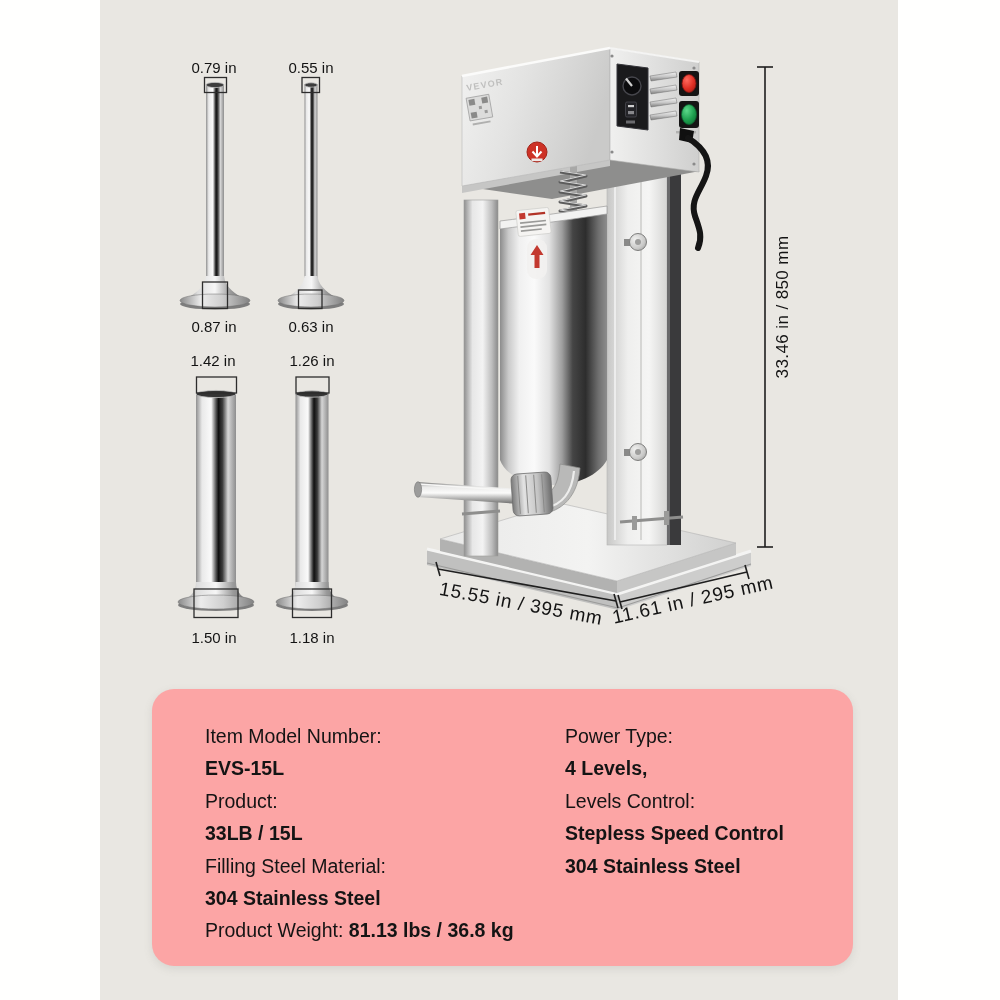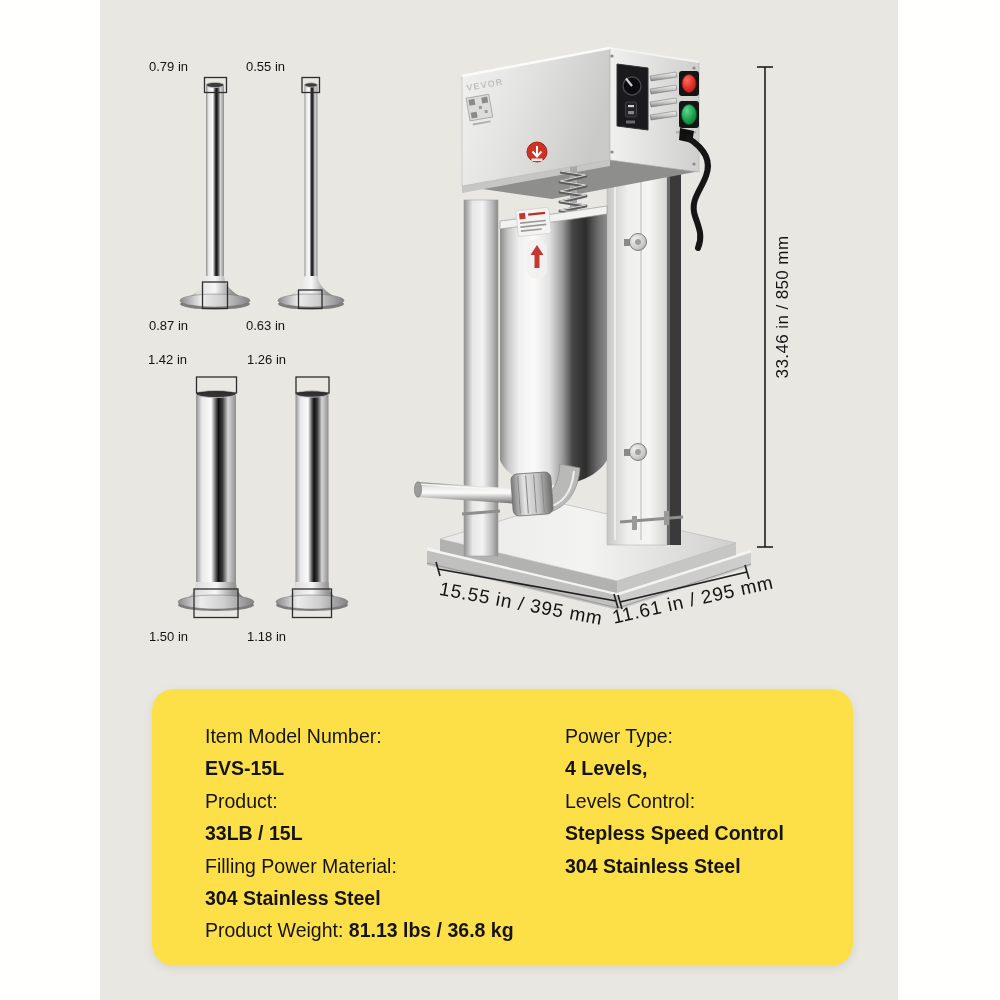--- a/index.html
+++ b/index.html
@@ -1,24 +1,24 @@
 <!DOCTYPE html>
 <html><head>
 <meta charset="utf-8">
 <style>
   html,body{margin:0;padding:0;background:#ffffff;}
   .page{position:relative;width:1000px;height:1000px;background:#fffffe;overflow:hidden;
         font-family:"Liberation Sans", sans-serif;color:#141414;}
   .canvas{position:absolute;left:100px;top:0;width:798px;height:1000px;background:#e9e7e2;}
   .abs{position:absolute;}
-  .tube-label{position:absolute;width:130px;margin-left:-65px;
-              font-size:13px;color:#131313;}
+  .tube-label{position:absolute;width:130px;margin-left:-65px;text-align:center;
+              font-size:15px;color:#131313;}
   .dim-label{position:absolute;white-space:nowrap;font-size:19px;color:#131313;letter-spacing:0.8px;}
   .dim-label.vert{font-size:17px;letter-spacing:0.4px;}
-  .spec-panel{position:absolute;left:152px;top:689px;width:701px;height:277px;background:#fde047;
+  .spec-panel{position:absolute;left:152px;top:689px;width:701px;height:277px;background:#fca5a5;
               border-radius:22px;box-shadow:0 3px 8px rgba(110,110,100,0.15);}
   .spec-col{position:absolute;top:31px;}
   .spec-col.left{left:53px;width:350px;}
   .spec-col.right{left:413px;width:280px;}
   .spec-col p{margin:0;font-size:19.5px;line-height:32.4px;color:#141414;}
   .spec-col .v{font-weight:bold;}
   svg{position:absolute;overflow:visible;}
 </style>
 </head>
 <body>
@@ -338,21 +338,21 @@
   <div class="dim-label vert" style="left:783px;top:307px;transform:translate(-50%,-50%) rotate(-90deg);">33.46 in / 850 mm</div>
   <div class="dim-label" style="left:521px;top:604px;transform:translate(-50%,-50%) rotate(10.5deg);">15.55 in / 395 mm</div>
   <div class="dim-label" style="left:693px;top:600px;transform:translate(-50%,-50%) rotate(-12.5deg);">11.61 in / 295 mm</div>
 
   <div class="spec-panel">
     <div class="spec-col left">
       <p>Item Model Number:</p>
       <p class="v">EVS-15L</p>
       <p>Product:</p>
       <p class="v">33LB / 15L</p>
-      <p>Filling Power Material:</p>
+      <p>Filling Steel Material:</p>
       <p class="v">304 Stainless Steel</p>
       <p><span>Product Weight:</span>&nbsp;<span class="v">81.13 lbs / 36.8 kg</span></p>
     </div>
     <div class="spec-col right">
       <p>Power Type:</p>
       <p class="v">4 Levels,</p>
       <p>Levels Control:</p>
       <p class="v">Stepless Speed Control</p>
       <p class="v">304 Stainless Steel</p>
     </div>

